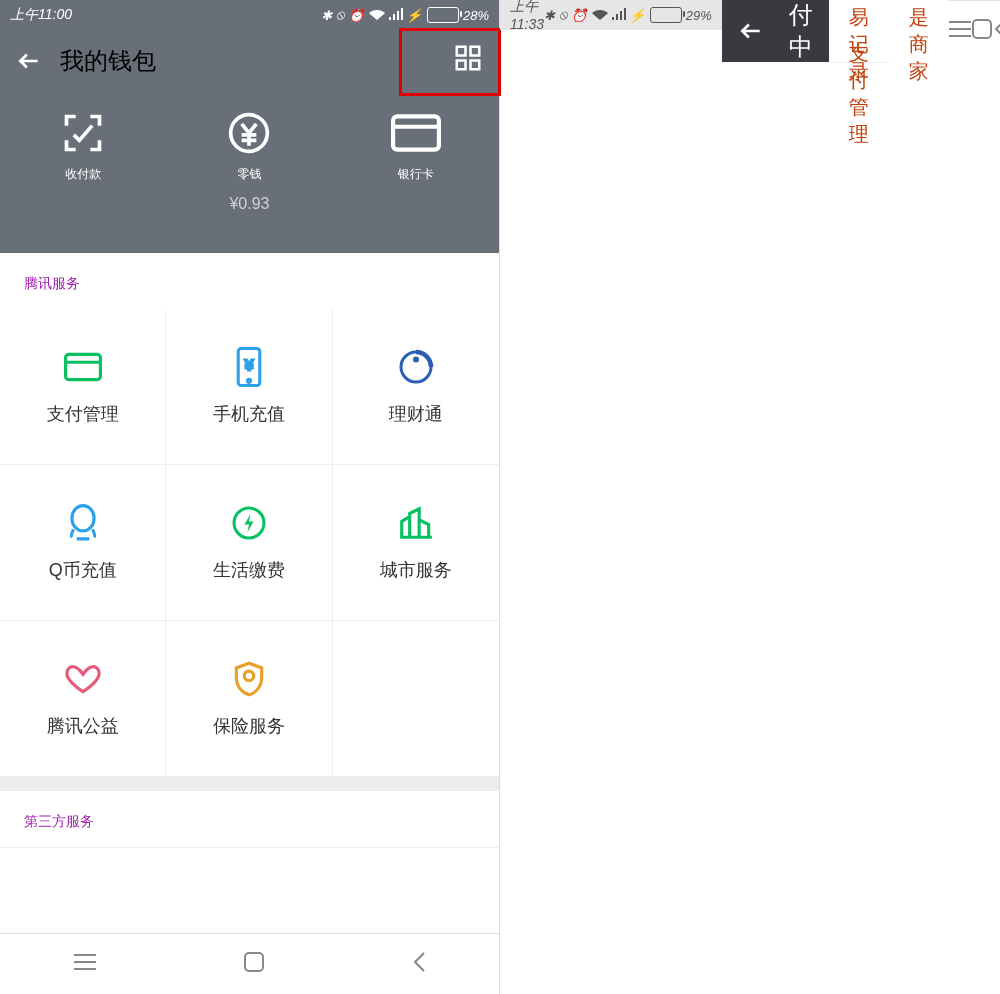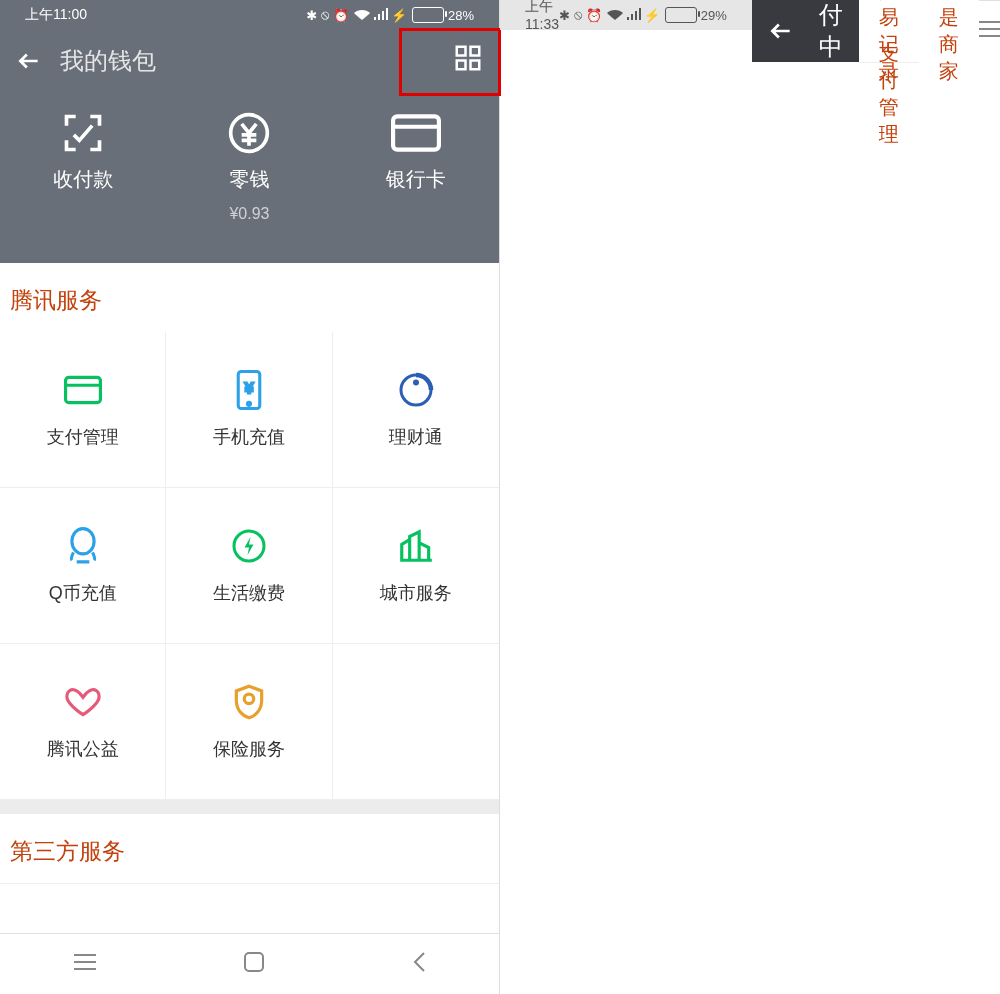--- a/index.html
+++ b/index.html
@@ -22,23 +22,24 @@
     position: relative;
     box-sizing: border-box;
   }
   .screen.left { border-right: 1px solid #ddd; }
   
   .status-bar {
     height: 30px;
     display: flex;
     align-items: center;
     justify-content: space-between;
-    padding: 0 25px;
+    padding: 0 10px;
     font-size: 14px;
     color: #fff;
+    font-style: italic;
   }
   .status-bar.dark { background: #686f78; }
   .status-bar.light { background: #e6e6e6; color: #555; }
   .status-right {
     display: flex;
     align-items: center;
     gap: 4px;
     font-size: 13px;
   }
   .battery {
@@ -61,21 +62,21 @@
     height: 100%;
     width: 28%;
     border-radius: 1px;
   }
   
   .titlebar {
     height: 62px;
     display: flex;
     align-items: center;
     padding: 0 16px;
-    color: #e5e5e5;
+    color: #000000;
     font-size: 24px;
     position: relative;
   }
   .titlebar.dark { background: #686f78; }
   .titlebar.darkgrey { background: #393a3f; color: #fff; gap: 7px; }
   .titlebar .back {
     margin-right: 18px;
     display: flex;
     align-items: center;
   }
@@ -101,28 +102,28 @@
     text-align: center;
     color: #fff;
   }
   .wallet-tile {
     width: 33%;
     display: flex;
     flex-direction: column;
     align-items: center;
     gap: 12px;
   }
-  .wallet-tile .label { font-size: 20px; }
+  .wallet-tile .label { font-size: 12px; }
   .wallet-tile .sublabel { font-size: 16px; color: #cfd2d6; }
   .wallet-tile .bigicon { height: 42px; display:flex; align-items:center; justify-content:center; }
   
   .section-header {
-    padding: 22px 18px 16px 10px;
-    font-size: 23px;
-    color: #c2410c;
+    padding: 22px 18px 16px 24px;
+    font-size: 14px;
+    color: #a21caf;
     background: #fff;
   }
   .divider-thick { height: 14px; background: #ececec; }
   
   .services-grid {
     display: grid;
     grid-template-columns: repeat(3,1fr);
     background: #fff;
   }
   .service-cell {

